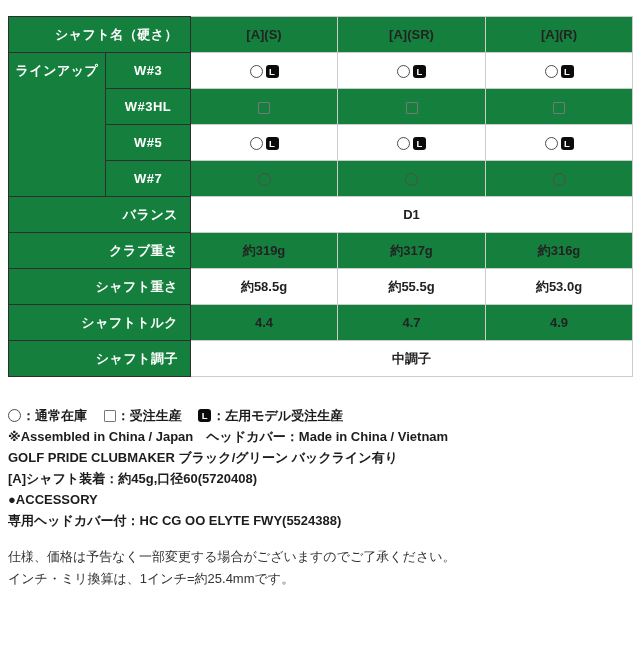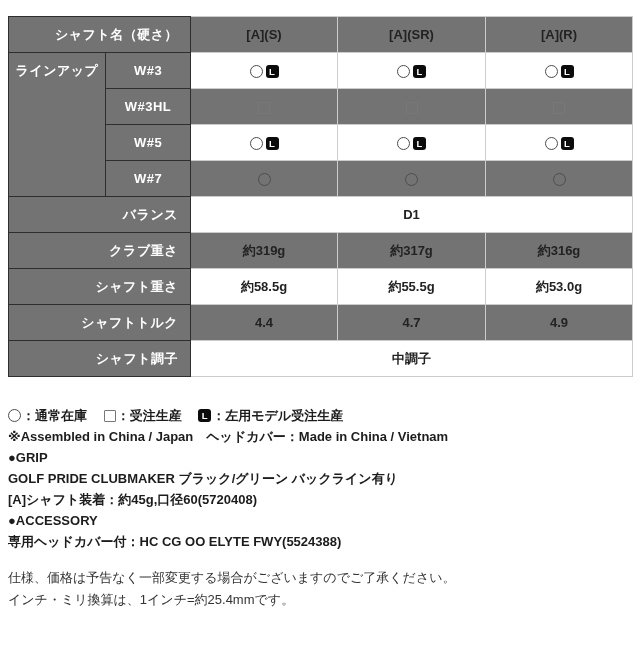--- a/index.html
+++ b/index.html
@@ -25,21 +25,21 @@
   }
   .spec th, .spec td {
     border: 1px solid #cccccc;
     height: 36px;
     padding: 0;
     font-size: 13px;
     vertical-align: middle;
     box-sizing: border-box;
   }
   .spec .blk {
-    background: #737373;
+    background: #15803d;
     color: #ffffff;
     border-color: #2e2e2e;
     font-weight: 700;
   }
   .spec .lbl-r {
     text-align: right;
     padding-right: 12px;
     letter-spacing: 0.5px;
   }
   .spec .group {
@@ -52,21 +52,21 @@
     text-align: center;
     letter-spacing: 0.5px;
     margin-top: 34px;
   }
   .spec .colh,
   .spec .val {
     text-align: center;
     font-weight: 700;
     color: #222222;
   }
-  .spec .g { background: #737373; }
+  .spec .g { background: #15803d; }
   .spec .w { background: #ffffff; }
 
   
   .ic {
     display: inline-block;
     vertical-align: middle;
     box-sizing: border-box;
   }
   .ic-circle {
     width: 13px; height: 13px;
@@ -193,21 +193,20 @@
   </tbody>
     </table>
 
   <div class="notes-bold">
     <div class="legend-row">
       <span class="legend-item"><span><span class="ic ic-circle"></span></span><span>：通常在庫</span></span>
       <span class="legend-item"><span><span class="ic ic-square"></span></span><span>：受注生産</span></span>
       <span class="legend-item"><span><span class="ic ic-lbadge">L</span></span><span>：左用モデル受注生産</span></span>
     </div>
     <div class="note-line">※Assembled in China / Japan　ヘッドカバー：Made in China / Vietnam</div>
-    <div class="note-line">●GRIP</div>
     <div class="note-line">GOLF PRIDE CLUBMAKER ブラック/グリーン バックライン有り</div>
     <div class="note-line">[A]シャフト装着：約45g,口径60(5720408)</div>
     <div class="note-line">●ACCESSORY</div>
     <div class="note-line">専用ヘッドカバー付：HC CG OO ELYTE FWY(5524388)</div>
   </div>
 
   <div class="notes-regular">
     <div class="note-line">仕様、価格は予告なく一部変更する場合がございますのでご了承ください。</div>
     <div class="note-line">インチ・ミリ換算は、1インチ=約25.4mmです。</div>
   </div>

